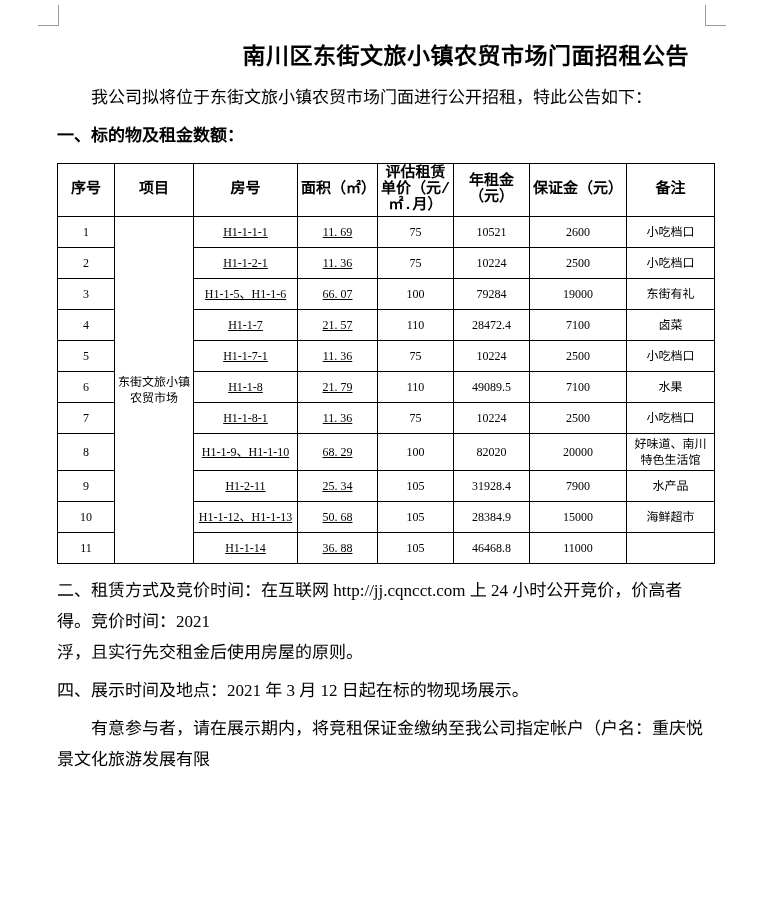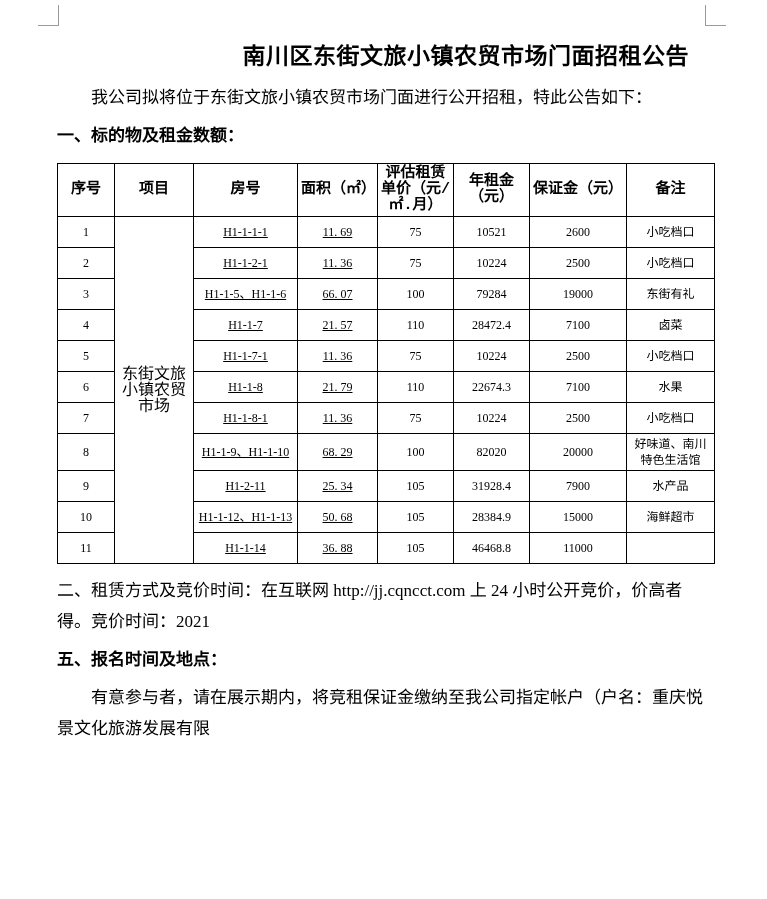--- a/index.html
+++ b/index.html
@@ -113,21 +113,21 @@
   table.rent-table tbody td {
     height: 26px;
   }
   td.cell-room,
   td.cell-area {
     text-align: left;
     padding-left: 7px;
     text-decoration: underline;
   }
   td.cell-project {
-    font-size: 16px;
+    font-size: 12px;
     line-height: 18px;
     margin-top: 43px;
   }
   tr.tall td {
     height: 40px;
   }
 
   
   col.c-no      { width: 57px; }
   col.c-proj    { width: 79px; }
@@ -223,21 +223,21 @@
               <td>75</td>
               <td>10224</td>
               <td>2500</td>
               <td>小吃档口</td>
             </tr>
             <tr>
               <td>6</td>
               <td class="cell-room">H1-1-8</td>
               <td class="cell-area">21. 79</td>
               <td>110</td>
-              <td>22674.3</td>
+              <td>49089.5</td>
               <td>7100</td>
               <td>水果</td>
             </tr>
             <tr>
               <td>7</td>
               <td class="cell-room">H1-1-8-1</td>
               <td class="cell-area">11. 36</td>
               <td>75</td>
               <td>10224</td>
               <td>2500</td>
@@ -278,20 +278,21 @@
               <td>46468.8</td>
               <td>11000</td>
               <td></td>
             </tr>
           </tbody>
       </table>
     </div>
 
     <p class="para-gap">二、租赁方式及竞价时间：在互联网 http://jj.cqncct.com 上 24 小时公开竞价，价高者得。竞价时间：2021</p>
 
-
-
-    <p class="para-gap-s sec-head">五、报名时间及地点：</p>
+    <p>浮，且实行先交租金后使用房屋的原则。</p>
+
+    <p class="para-gap-s">四、展示时间及地点：2021 年 3 月 12 日起在标的物现场展示。</p>
+
 
     <p class="indent para-gap-s">有意参与者，请在展示期内，将竞租保证金缴纳至我公司指定帐户（户名：重庆悦景文化旅游发展有限</p>
 
   </div>
 </div>
 
 </body></html>

